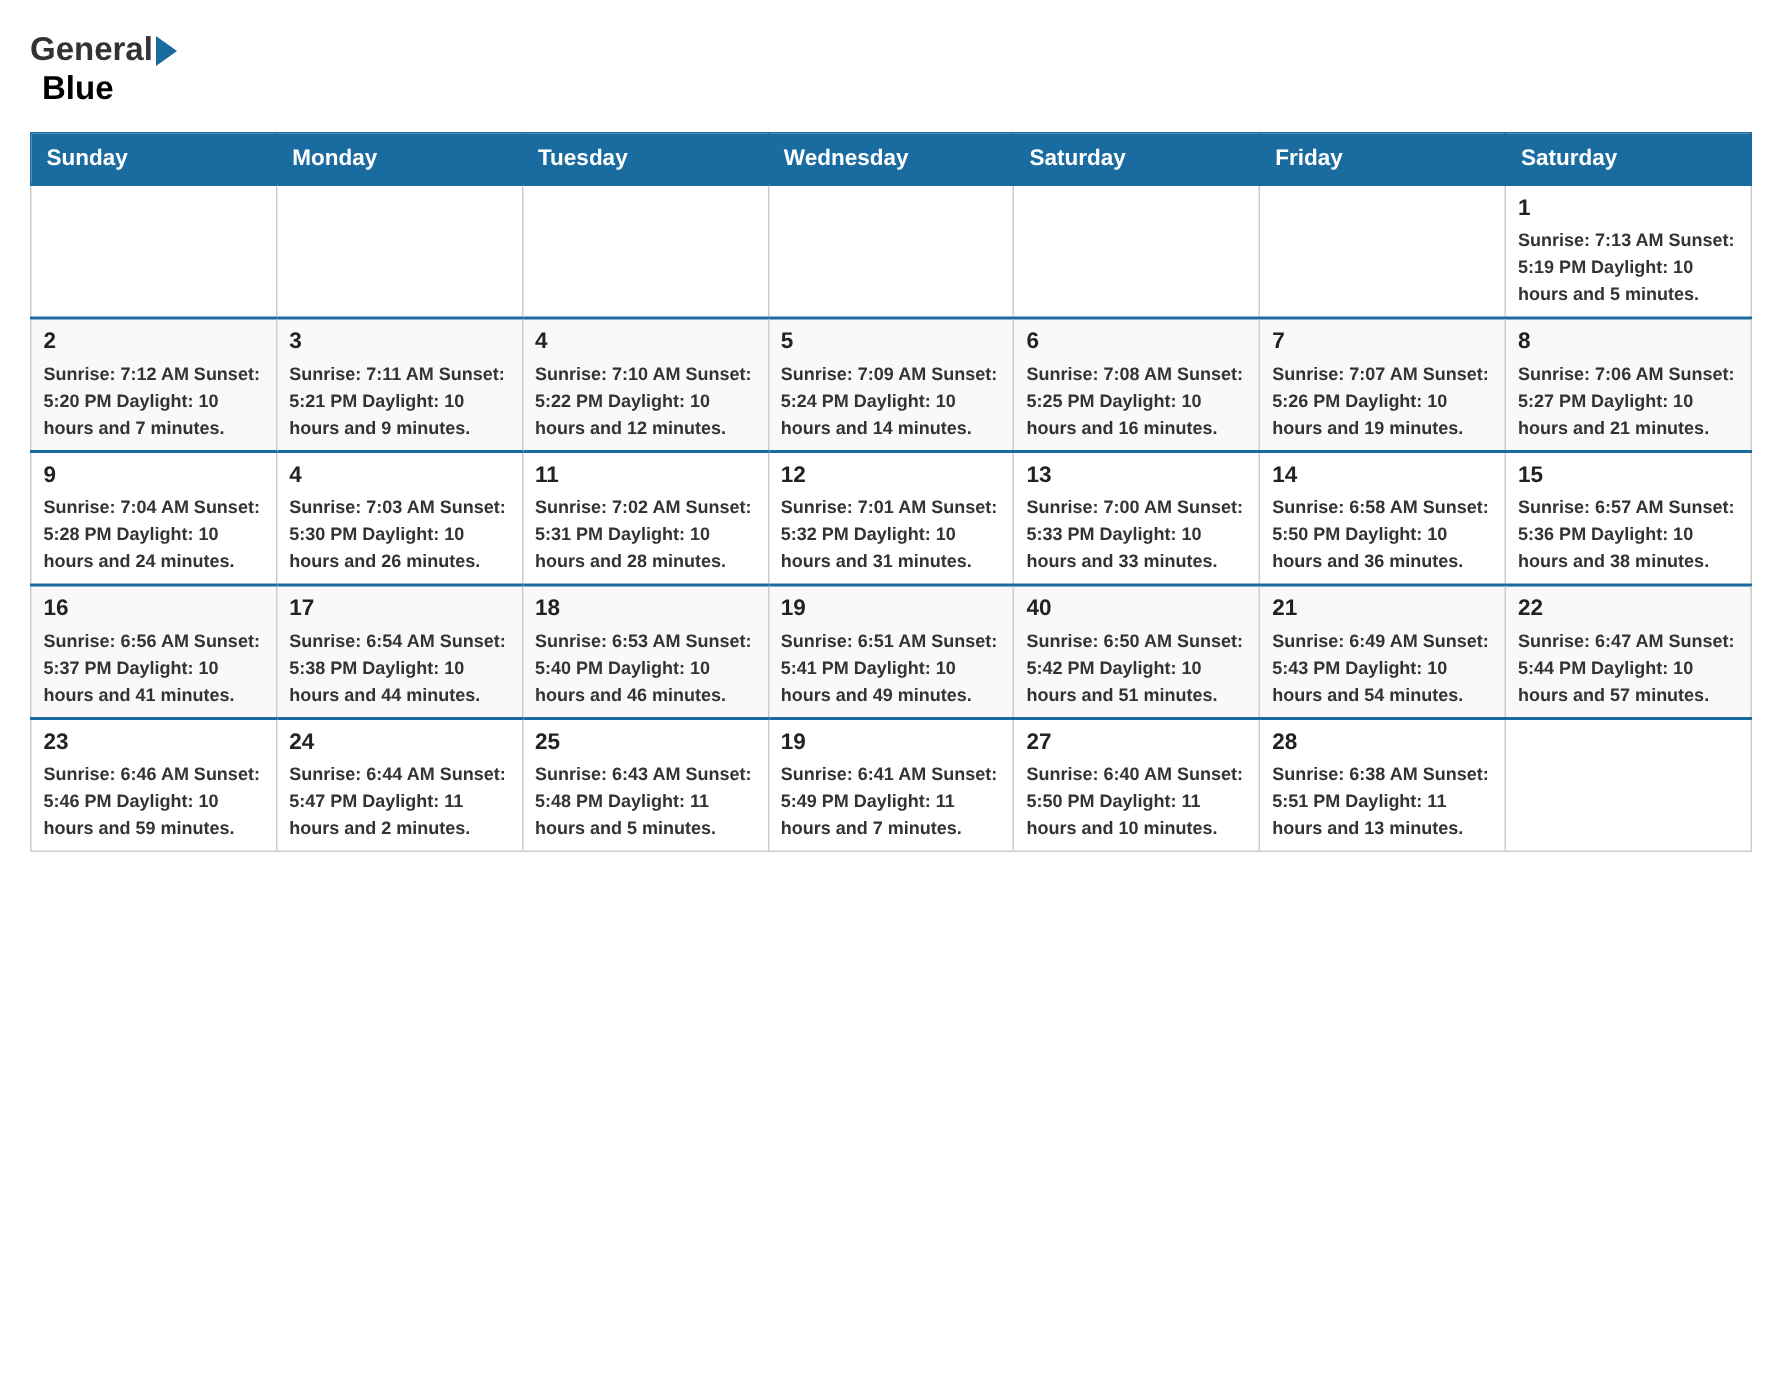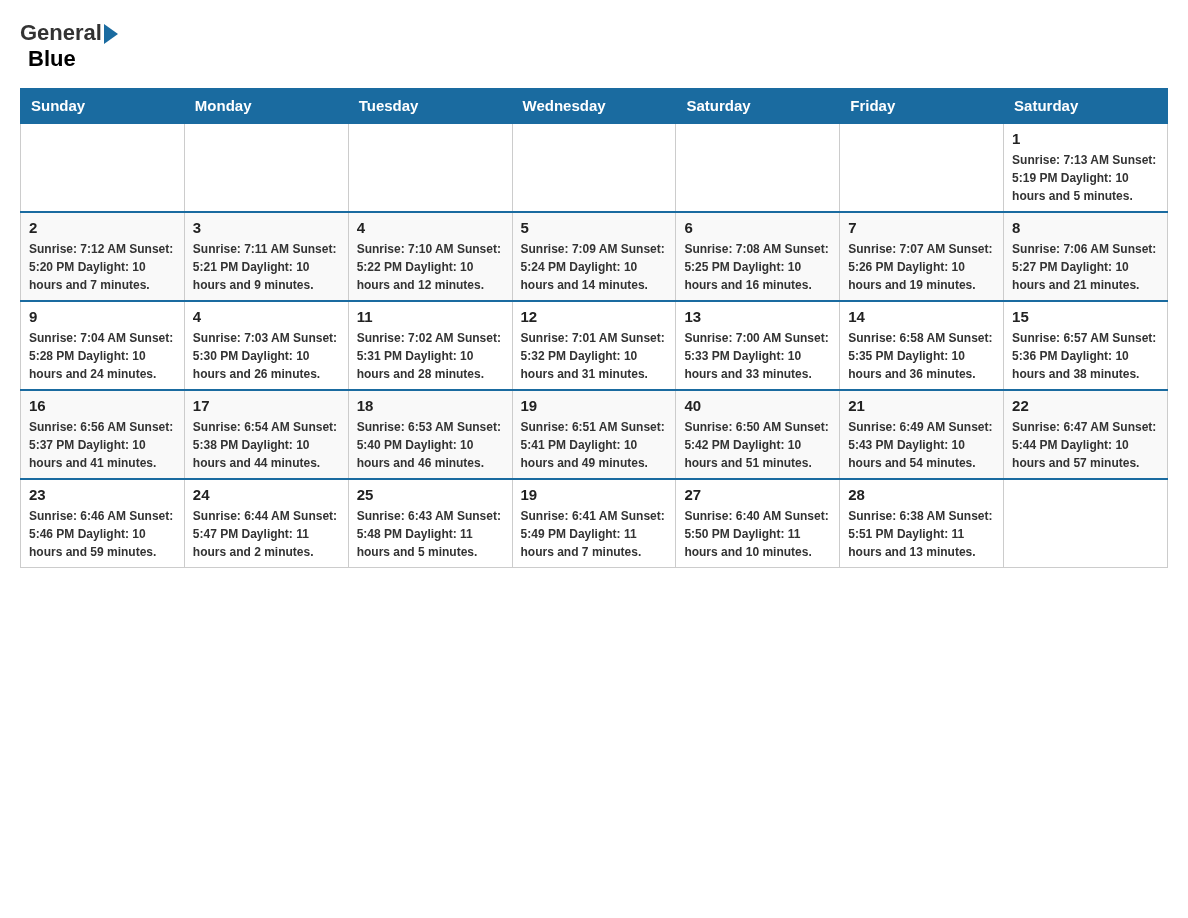--- a/index.html
+++ b/index.html
@@ -221,21 +221,21 @@
         </td>
         <td>
           <span class="day-number">13</span>
           <div class="day-info">Sunrise: 7:00 AM
 Sunset: 5:33 PM
 Daylight: 10 hours and 33 minutes.</div>
         </td>
         <td>
           <span class="day-number">14</span>
           <div class="day-info">Sunrise: 6:58 AM
-Sunset: 5:35 PM
+Sunset: 5:50 PM
 Daylight: 10 hours and 36 minutes.</div>
         </td>
         <td>
           <span class="day-number">15</span>
           <div class="day-info">Sunrise: 6:57 AM
 Sunset: 5:36 PM
 Daylight: 10 hours and 38 minutes.</div>
         </td>
       </tr>
       <tr class="week-row">

